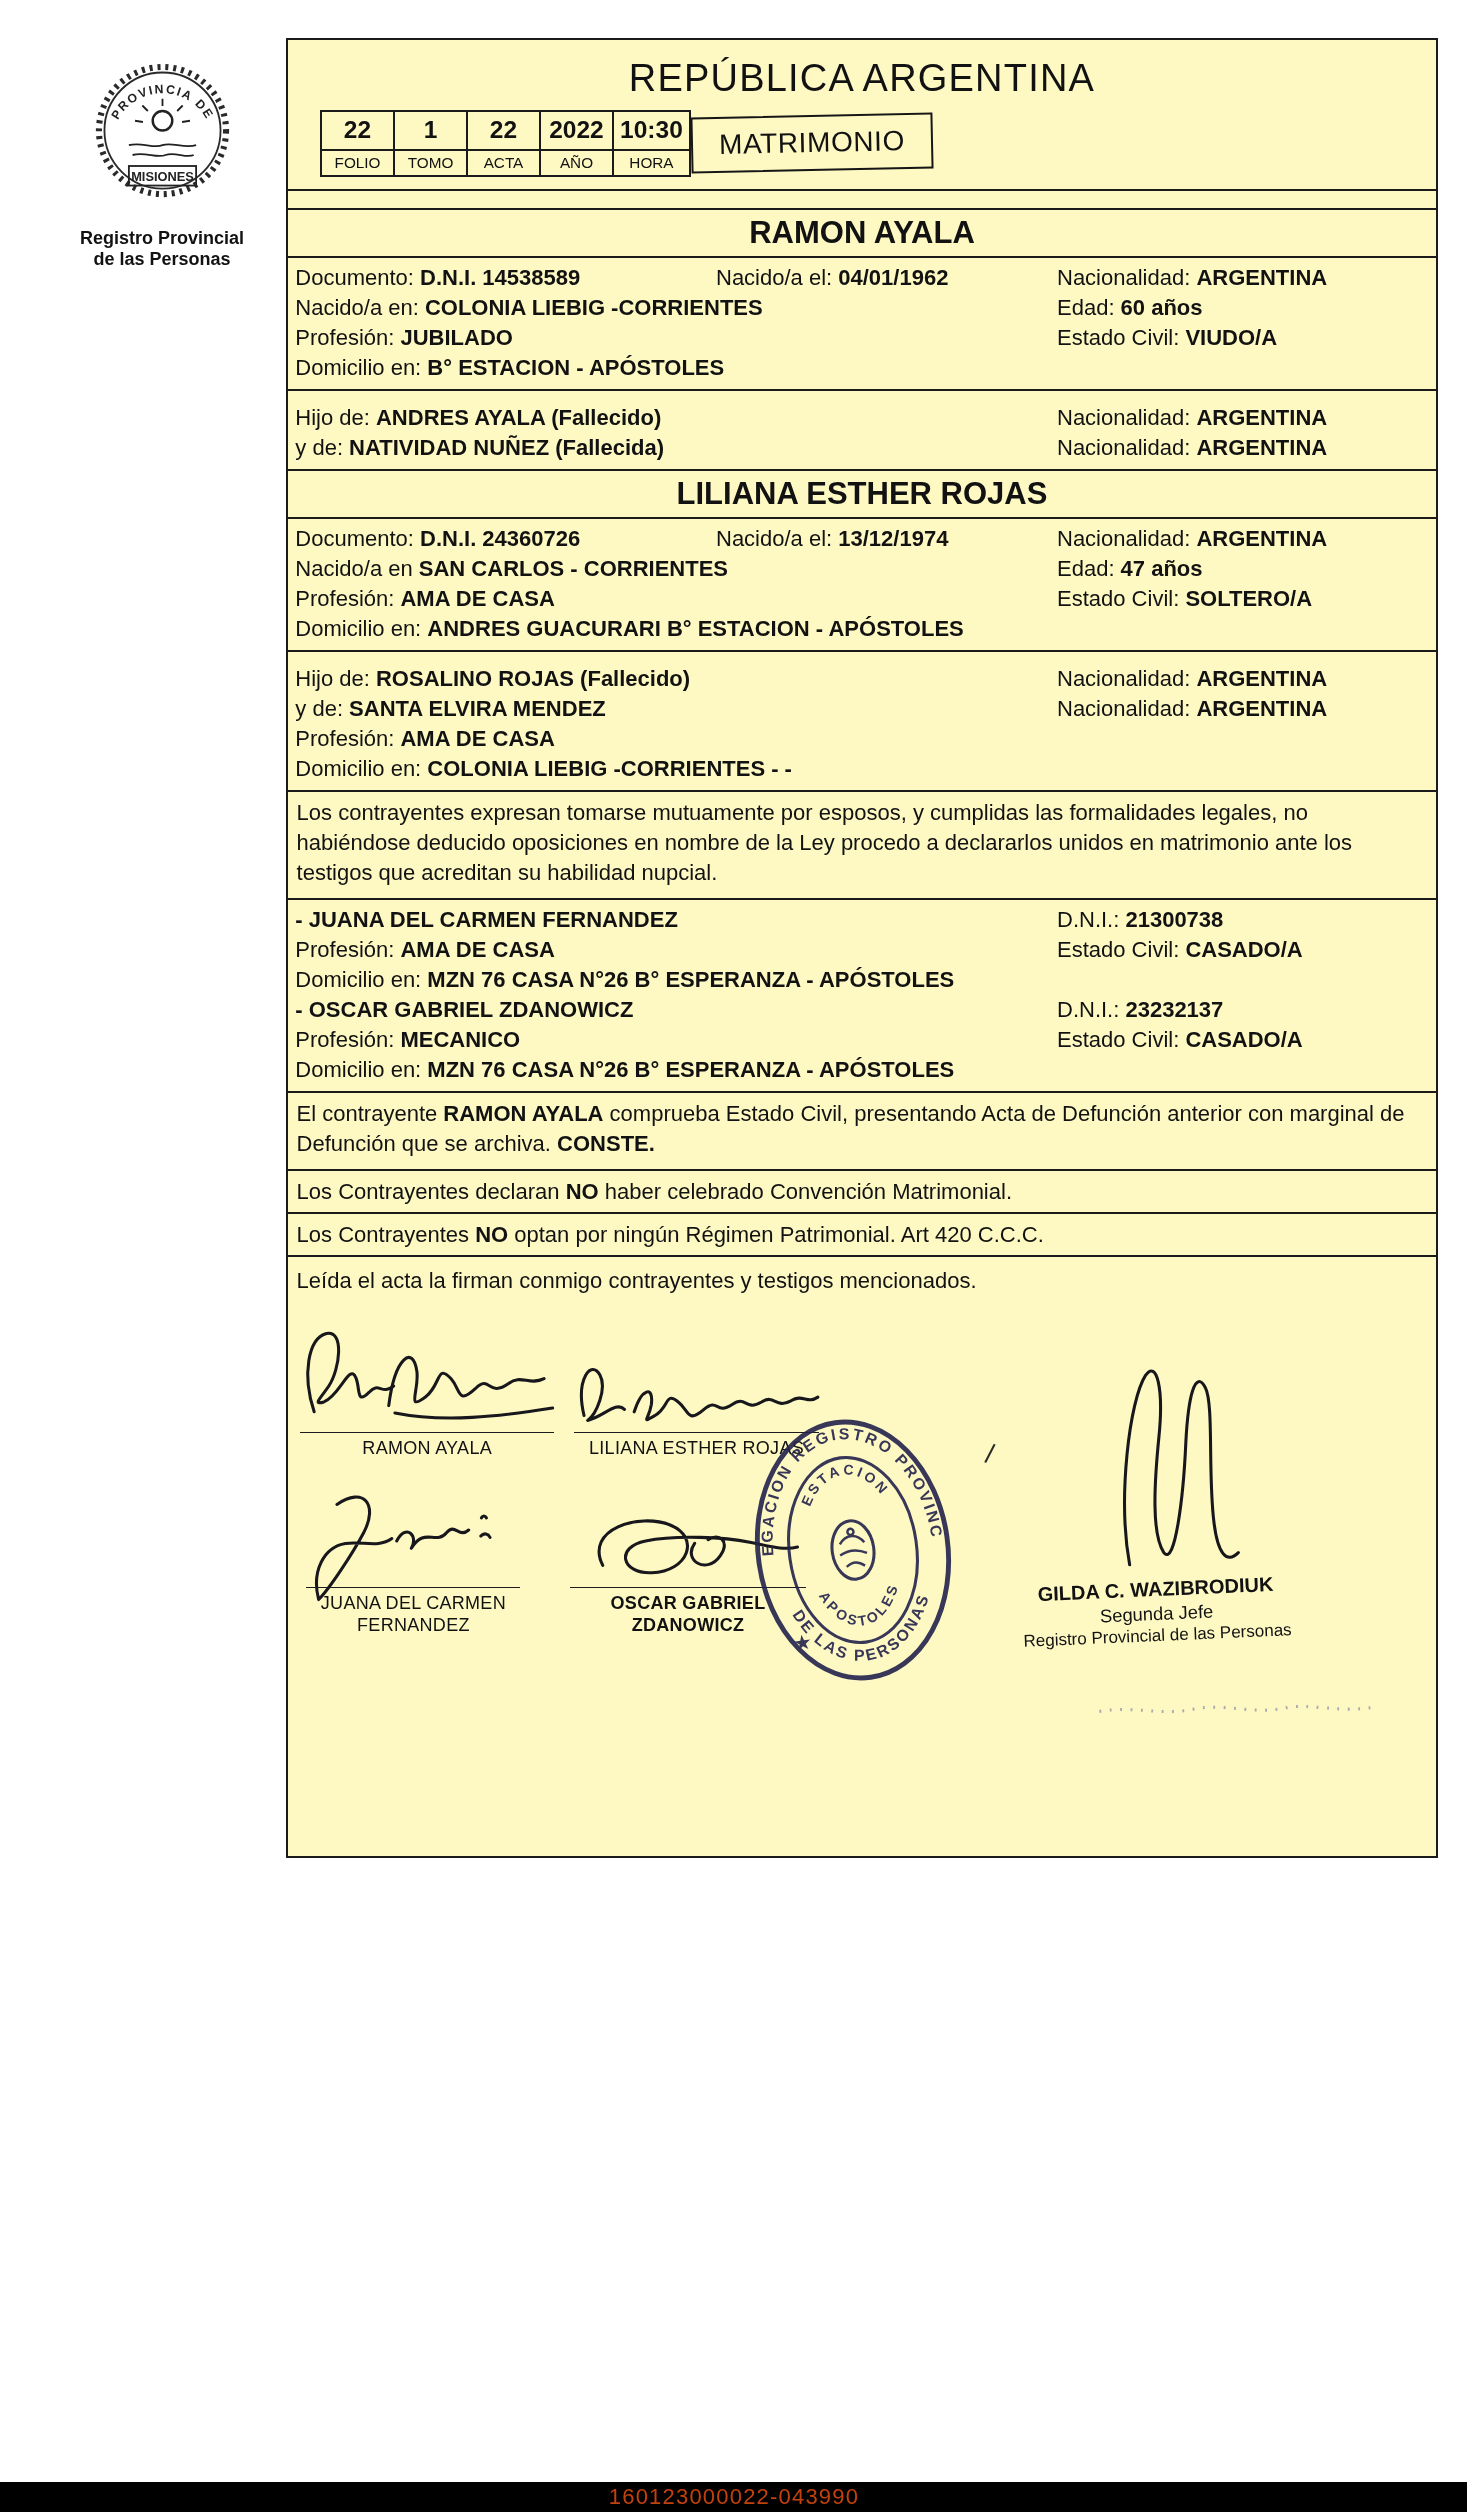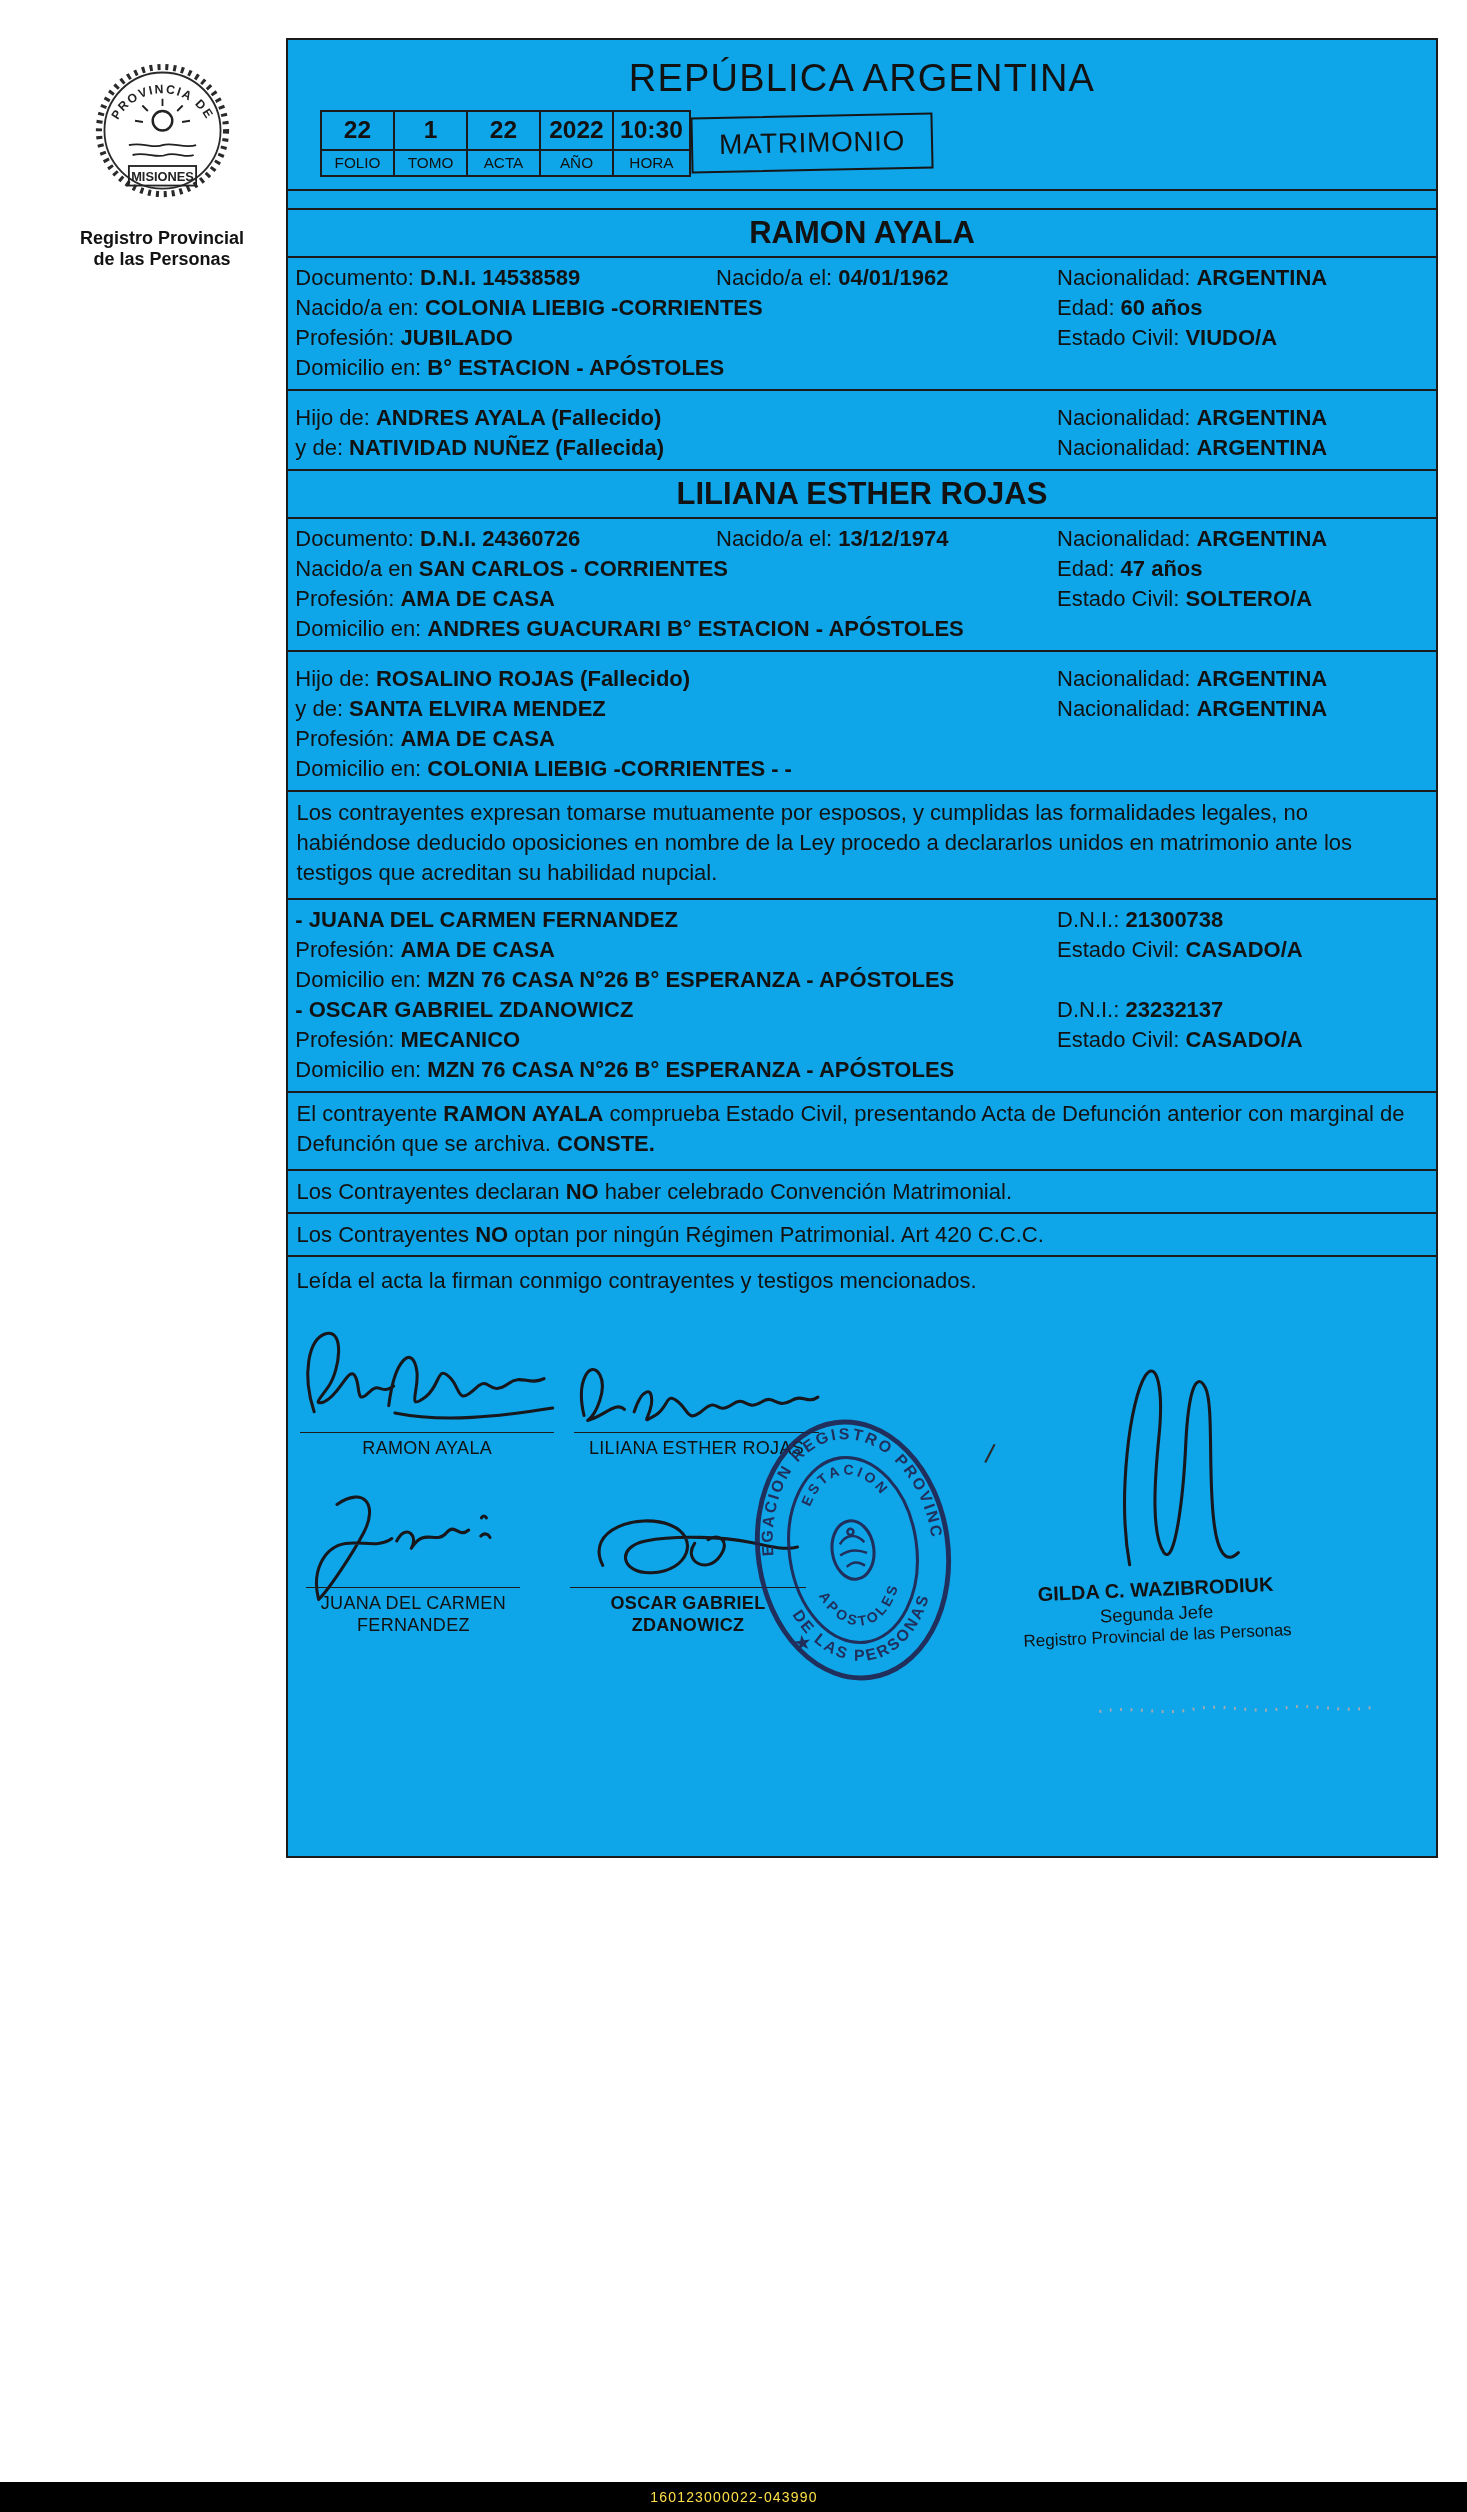--- a/index.html
+++ b/index.html
@@ -12,21 +12,21 @@
 
   
   .seal-wrap { position:absolute; left:86px; top:56px; width:153px; height:165px; }
   .org-name { position:absolute; left:58px; top:228px; width:208px; text-align:center;
               font-weight:bold; font-size:18px; line-height:21.4px; }
 
   
   .frame {
     position:absolute; left:286px; top:38px; width:1152px; height:1820px;
     border:2.4px solid #1b1b1b; display:flex; flex-direction:column;
-    background:#0ea5e9;
+    background:#fef9c3;
   }
   .sec { border-bottom:2.4px solid #1b1b1b; }
   .spacer { height:17px; }
 
   .doc-title { text-align:center; font-size:38px; letter-spacing:1.2px; padding:17px 0 7.3px; }
   .head-row { display:flex; justify-content:flex-start; align-items:center; padding:2.4px 23px 12.2px 32px; }
   table.registry { border-collapse:collapse; }
   table.registry td { border:2.4px solid #1b1b1b; text-align:center; vertical-align:middle; }
   tr.vals td { font-weight:bold; font-size:24.5px; height:39px; min-width:73px; padding:0 6.1px; }
   tr.labs td { font-size:15.3px; height:26px; padding:0 4.9px; }
@@ -63,21 +63,21 @@
   .official-block { position:absolute; left:685px; top:277px; width:367px; text-align:center;
                     transform:rotate(-2.5deg); z-index:2; }
   .official-name { font-weight:bold; font-size:20px; line-height:26px; }
   .official-title { font-size:18.4px; line-height:23px; }
   .official-org { font-size:17px; line-height:22px; }
   .pen-mark { position:absolute; left:698px; top:140px; font-size:27px; transform:rotate(12deg); color:#2a2a2a; z-index:1; }
   .noise-svg { position:absolute; left:808px; top:399px; z-index:1; }
 
   .footer-bar { position:absolute; left:0; top:2482px; width:1468px; height:30px; background:#000;
                 display:flex; align-items:center; justify-content:center; }
-  .footer-code { color:#fde047; font-size:14px; letter-spacing:1.2px; }
+  .footer-code { color:#c2410c; font-size:22px; letter-spacing:1.2px; }
 </style>
 </head>
 <body>
 
 <div class="seal-wrap">
   <svg width="153" height="165" viewBox="0 0 250 270">
     <circle cx="125" cy="122" r="104" fill="none" stroke="#2a2a2a" stroke-width="10" stroke-dasharray="5 8"></circle>
     <circle cx="125" cy="122" r="95" fill="none" stroke="#2a2a2a" stroke-width="3"></circle>
     <path id="seal-top-arc" d="M 44,130 A 82,82 0 0 1 206,130" fill="none"></path>
     <text font-size="20" font-weight="bold" fill="#222" letter-spacing="3" text-anchor="middle">

